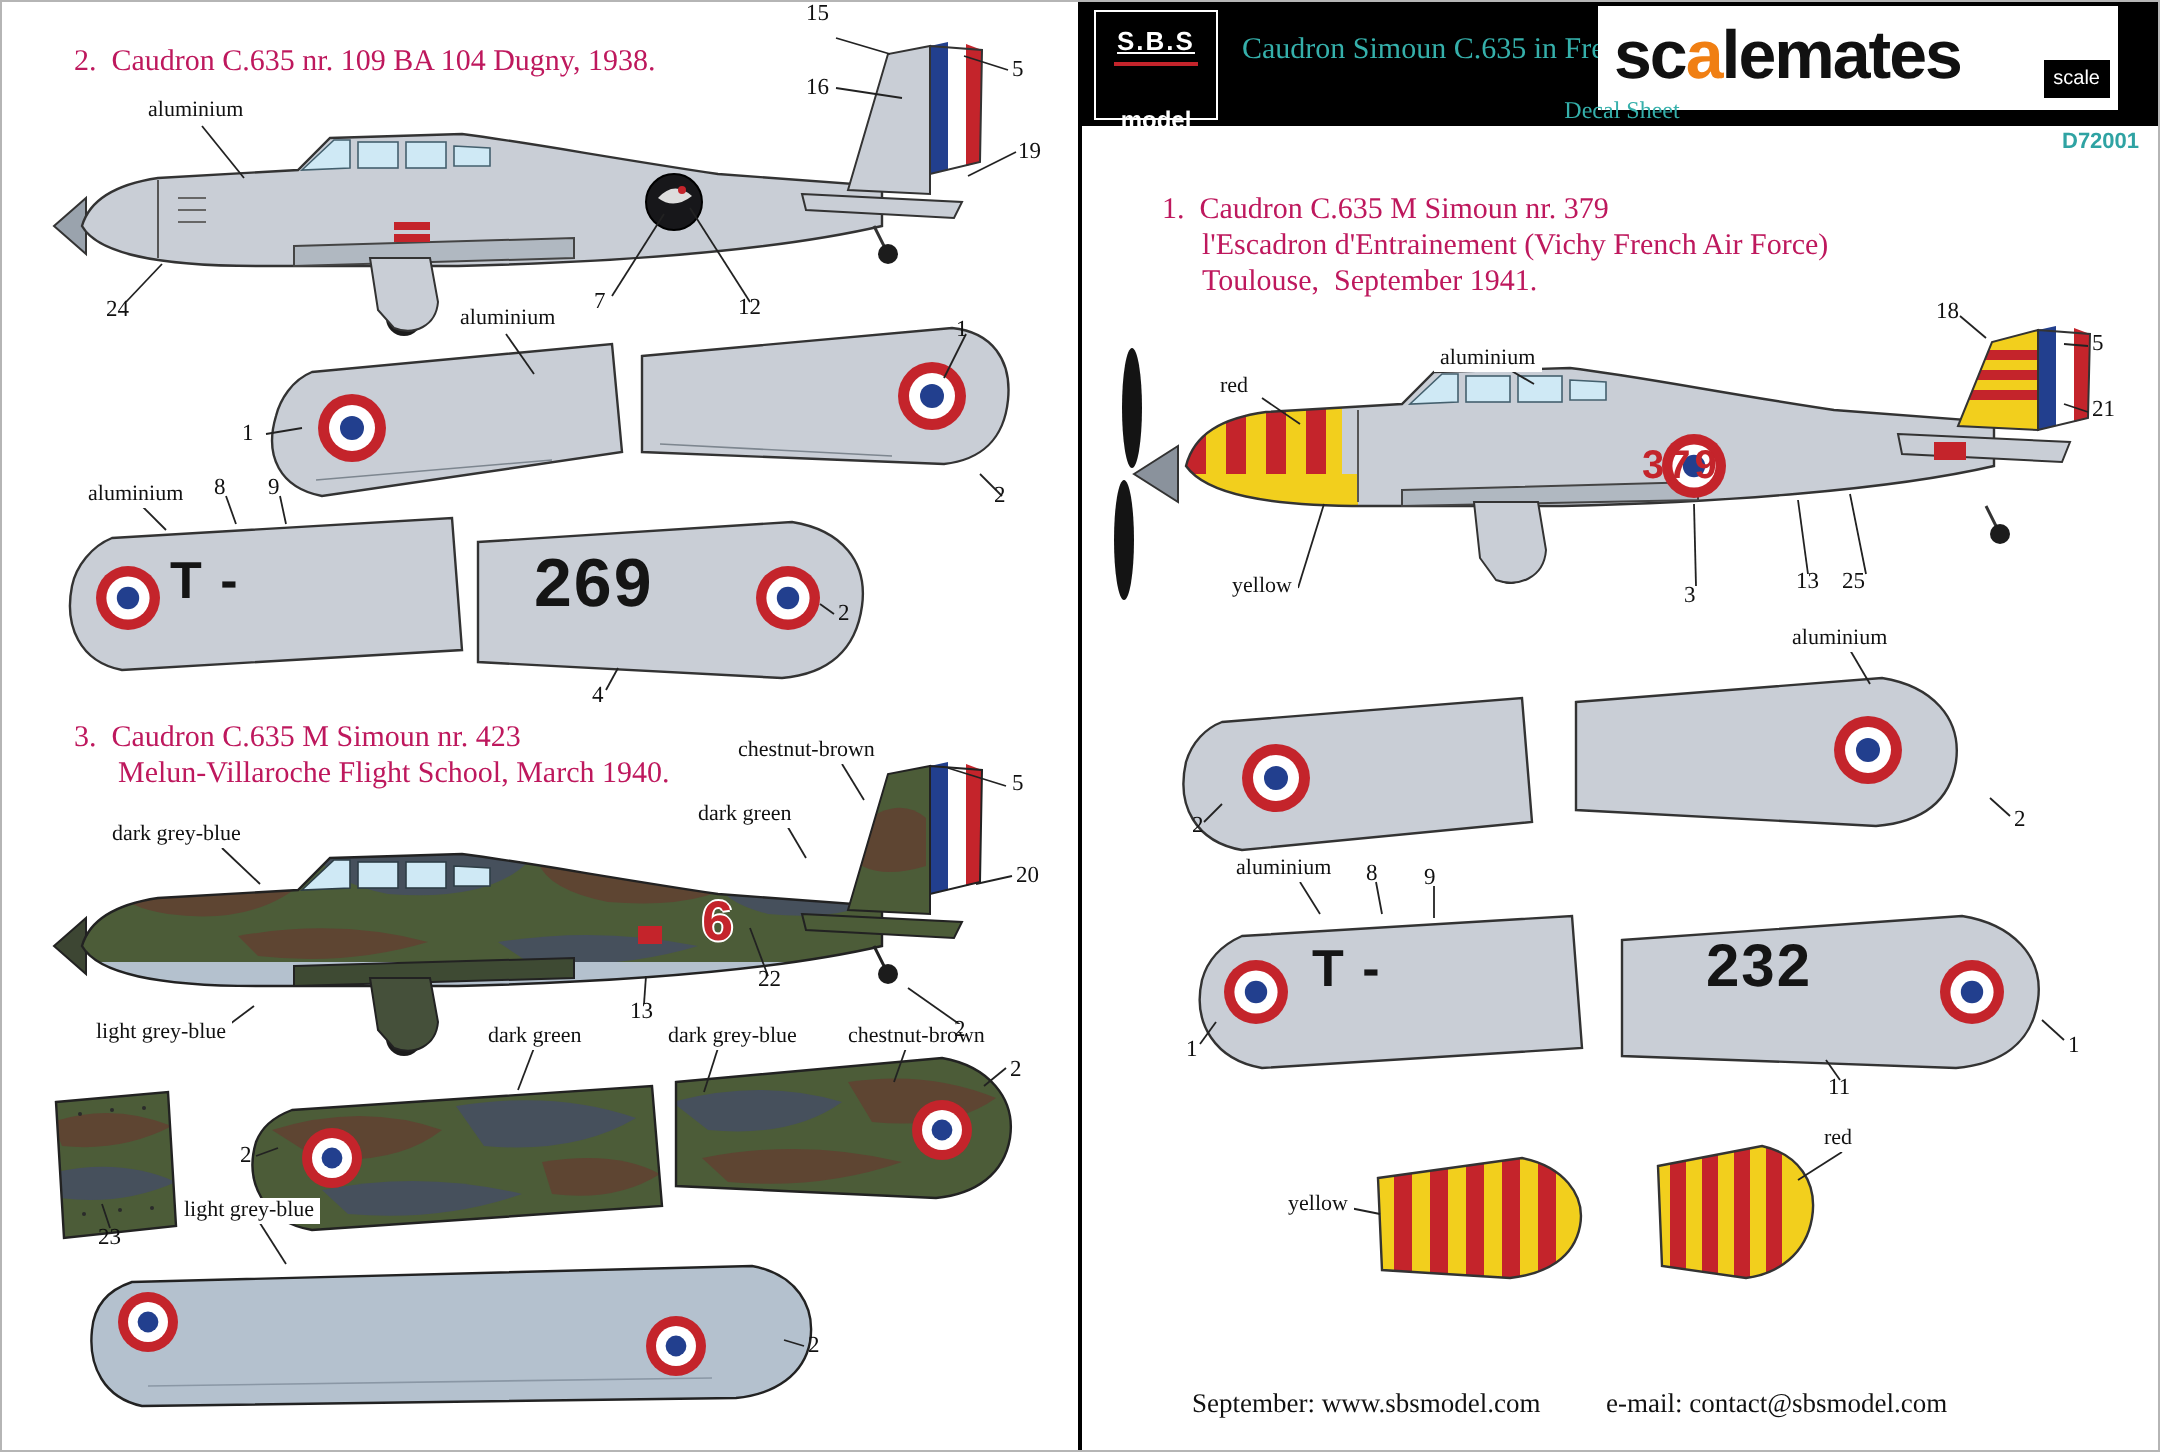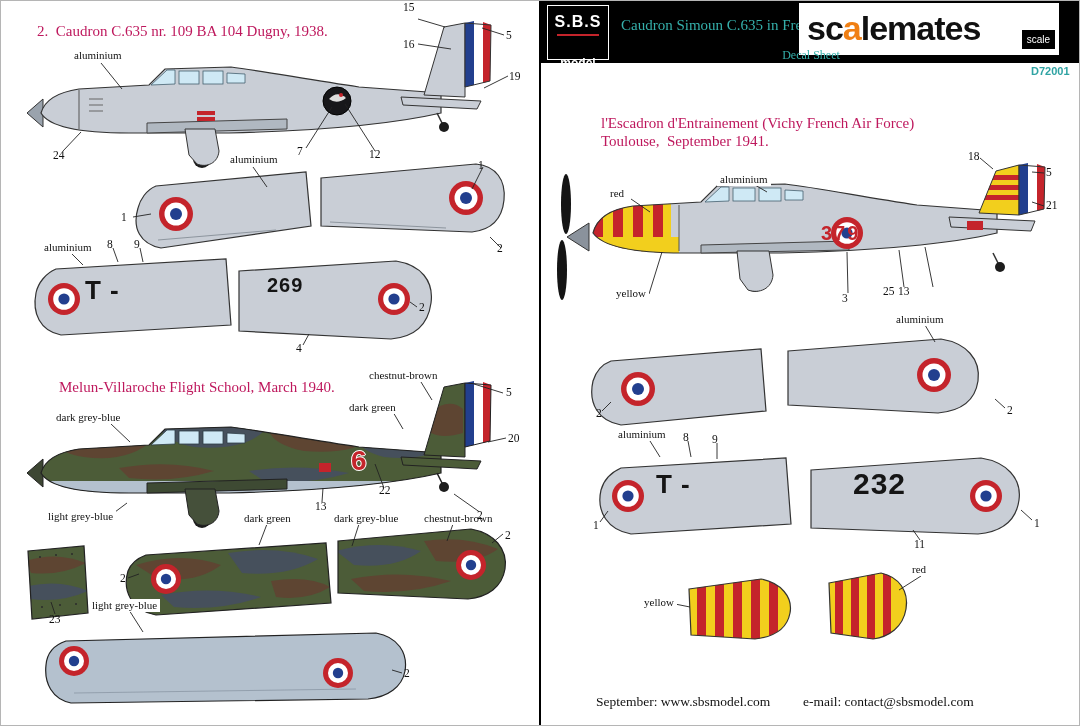--- a/index.html
+++ b/index.html
@@ -11,21 +11,21 @@
   .co{font-size:11.5px;color:#111;z-index:7;line-height:12px;}
   .decal{font-family:"Liberation Sans",sans-serif;font-weight:bold;color:#151515;z-index:6;letter-spacing:1px;line-height:1;}
   .decal-red{color:#c4242b;}
   .outline-white{text-shadow:-1px 0 #fff,1px 0 #fff,0 -1px #fff,0 1px #fff;}
   #divider{left:538px;top:0;width:2px;height:726px;background:#000;z-index:4;}
   #leaders{left:0;top:0;z-index:5;pointer-events:none;}
   svg.fig{z-index:1;}
   
   #hdr-bar{left:540px;top:0;width:540px;height:62px;background:#000;z-index:8;}
   #logo-box{left:546px;top:4px;width:60px;height:53px;border:1px solid #fff;z-index:9;text-align:center;color:#fff;font-family:"Liberation Sans",sans-serif;}
-  #logo-box .l1{display:block;font-weight:bold;font-size:16px;margin-top:7px;letter-spacing:1px;}
+  #logo-box .l1{display:block;font-weight:bold;font-size:13px;margin-top:7px;letter-spacing:1px;text-decoration:underline;}
   #logo-box .bar{display:block;width:70%;height:2px;background:#c4242b;margin:3px auto;}
   #logo-box .l2{display:block;font-weight:bold;font-size:12px;margin-top:20px;}
   #hdr-title{left:620px;top:16px;color:#35b0ab;font-size:15px;z-index:9;white-space:nowrap;}
   #hdr-sub{left:540px;top:47px;width:540px;text-align:center;color:#35b0ab;font-size:12px;z-index:11;}
   #watermark{left:798px;top:2px;width:260px;height:52px;background:#fff;z-index:10;}
   #watermark .wm{position:absolute;left:8px;top:6px;font-family:"Liberation Sans",sans-serif;font-weight:bold;font-size:34px;letter-spacing:-1px;color:#111;}
   #watermark .wm .a{color:#f07f13;}
   #watermark .badge{position:absolute;right:4px;bottom:6px;background:#000;color:#fff;
      font-family:"Liberation Sans",sans-serif;font-size:10px;padding:4px 5px;}
   #hdr-code{left:1030px;top:64px;color:#2fa3a3;font-family:"Liberation Sans",sans-serif;font-size:11px;font-weight:bold;z-index:9;}
@@ -130,22 +130,23 @@
   <span class="abs co" style="left:296px;top:144px">7</span>
   <span class="abs co" style="left:368px;top:147px">12</span>
   <span class="abs co" style="left:120px;top:210px">1</span>
   <span class="abs co" style="left:477px;top:158px">1</span>
   <span class="abs co" style="left:496px;top:241px">2</span>
   <span class="abs co" style="left:106px;top:237px">8</span>
   <span class="abs co" style="left:133px;top:237px">9</span>
   <span class="abs co" style="left:418px;top:300px">2</span>
   <span class="abs co" style="left:295px;top:341px">4</span>
   <span class="abs decal" style="left:84px;top:276px;font-size:26px">T -</span>
-  <span class="abs decal" style="left:266px;top:274px;font-size:20px">269</span>
-
+  <span class="abs decal" style="left:266px;top:274px;font-size:34px">269</span>
+
+  <span class="abs heading" style="left:36px;top:360px">3.  Caudron C.635 M Simoun nr. 423</span>
   <span class="abs heading" style="left:58px;top:378px">Melun-Villaroche Flight School, March 1940.</span>
 
   <svg class="abs fig" style="left:18px;top:372px" width="505" height="165" viewBox="0 0 505 165">
     <defs>
       <clipPath id="cp3">
           <path d="M22,100 C26,86 40,79 60,76 L130,72 L146,56 L212,54 C244,58 286,66 340,74 L422,80 L422,100 C370,112 290,118 210,120 L110,120 C60,120 30,114 22,100 Z"></path>
         </clipPath>
       <clipPath id="cpFin3">
           <path d="M405,82 L425,14 L446,10 L446,84 Z"></path>
         </clipPath>
@@ -266,20 +267,21 @@
   <span class="abs co" style="left:507px;top:431px">20</span>
   <span class="abs co" style="left:314px;top:499px">13</span>
   <span class="abs co" style="left:378px;top:483px">22</span>
   <span class="abs co" style="left:476px;top:508px">2</span>
   <span class="abs co" style="left:48px;top:612px">23</span>
   <span class="abs co" style="left:119px;top:571px">2</span>
   <span class="abs co" style="left:504px;top:528px">2</span>
   <span class="abs co" style="left:403px;top:666px">2</span>
   <span class="abs decal decal-red outline-white" style="left:350px;top:446px;font-size:28px">6</span>
 
+  <span class="abs heading" style="left:580px;top:96px">1.  Caudron C.635 M Simoun nr. 379</span>
   <span class="abs heading" style="left:600px;top:114px">l'Escadron d'Entrainement (Vichy French Air Force)</span>
   <span class="abs heading" style="left:600px;top:132px">Toulouse,  September 1941.</span>
 
   <svg class="abs fig" style="left:548px;top:148px" width="520" height="190" viewBox="0 0 520 190">
     <defs>
       <clipPath id="cpC1">
           <path d="M44,84 C48,68 62,60 84,57 L152,53 L168,37 L236,35 C270,39 314,48 368,56 L448,62 L448,84 C396,96 314,102 232,104 L134,104 C84,104 54,98 44,84 Z"></path>
         </clipPath>
       <clipPath id="cpF1">
           <path d="M430,64 L447,22 L470,16 L470,66 Z"></path>
@@ -400,21 +402,21 @@
   <span class="abs chip" style="left:612px;top:286px">yellow</span>
   <span class="abs chip" style="left:892px;top:312px">aluminium</span>
   <span class="abs chip" style="left:614px;top:427px">aluminium</span>
   <span class="abs chip" style="left:640px;top:595px">yellow</span>
   <span class="abs chip" style="left:908px;top:562px">red</span>
   <span class="abs co" style="left:967px;top:149px">18</span>
   <span class="abs co" style="left:1045px;top:165px">5</span>
   <span class="abs co" style="left:1045px;top:198px">21</span>
   <span class="abs co" style="left:841px;top:291px">3</span>
   <span class="abs co" style="left:897px;top:284px">13</span>
-  <span class="abs co" style="left:882px;top:284px">25</span>
+  <span class="abs co" style="left:920px;top:284px">25</span>
   <span class="abs co" style="left:595px;top:406px">2</span>
   <span class="abs co" style="left:1006px;top:403px">2</span>
   <span class="abs co" style="left:682px;top:430px">8</span>
   <span class="abs co" style="left:711px;top:432px">9</span>
   <span class="abs co" style="left:592px;top:518px">1</span>
   <span class="abs co" style="left:1033px;top:516px">1</span>
   <span class="abs co" style="left:913px;top:537px">11</span>
   <span class="abs decal decal-red" style="left:820px;top:222px;font-size:20px;letter-spacing:2px">379</span>
   <span class="abs decal" style="left:655px;top:470px;font-size:26px">T -</span>
   <span class="abs decal" style="left:852px;top:468px;font-size:30px">232</span>

